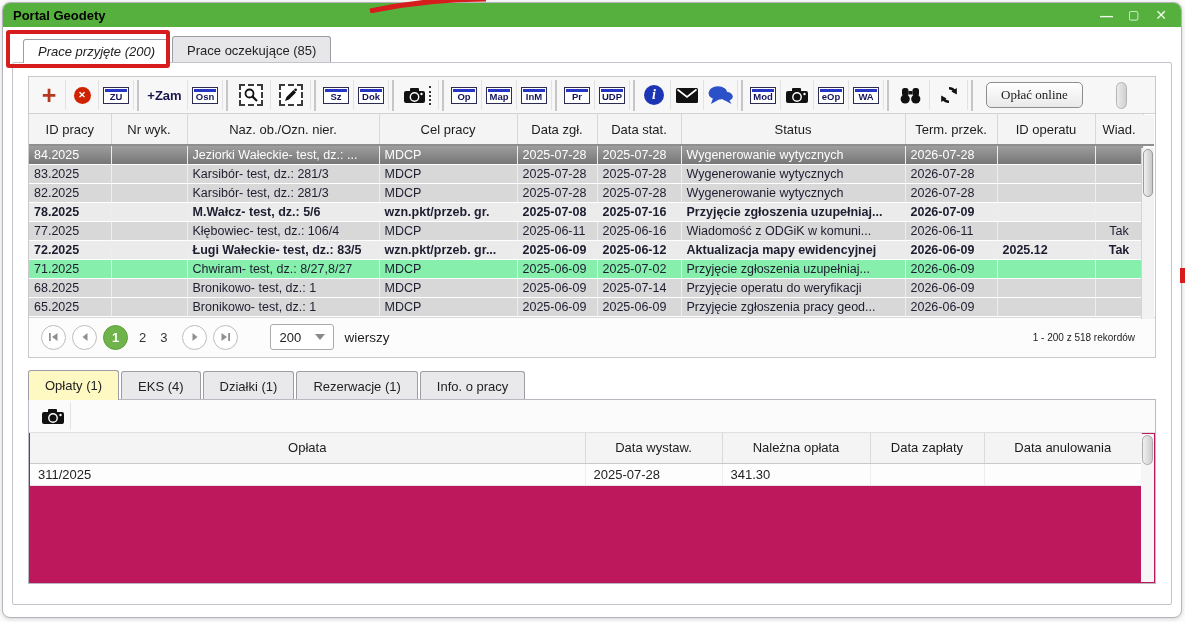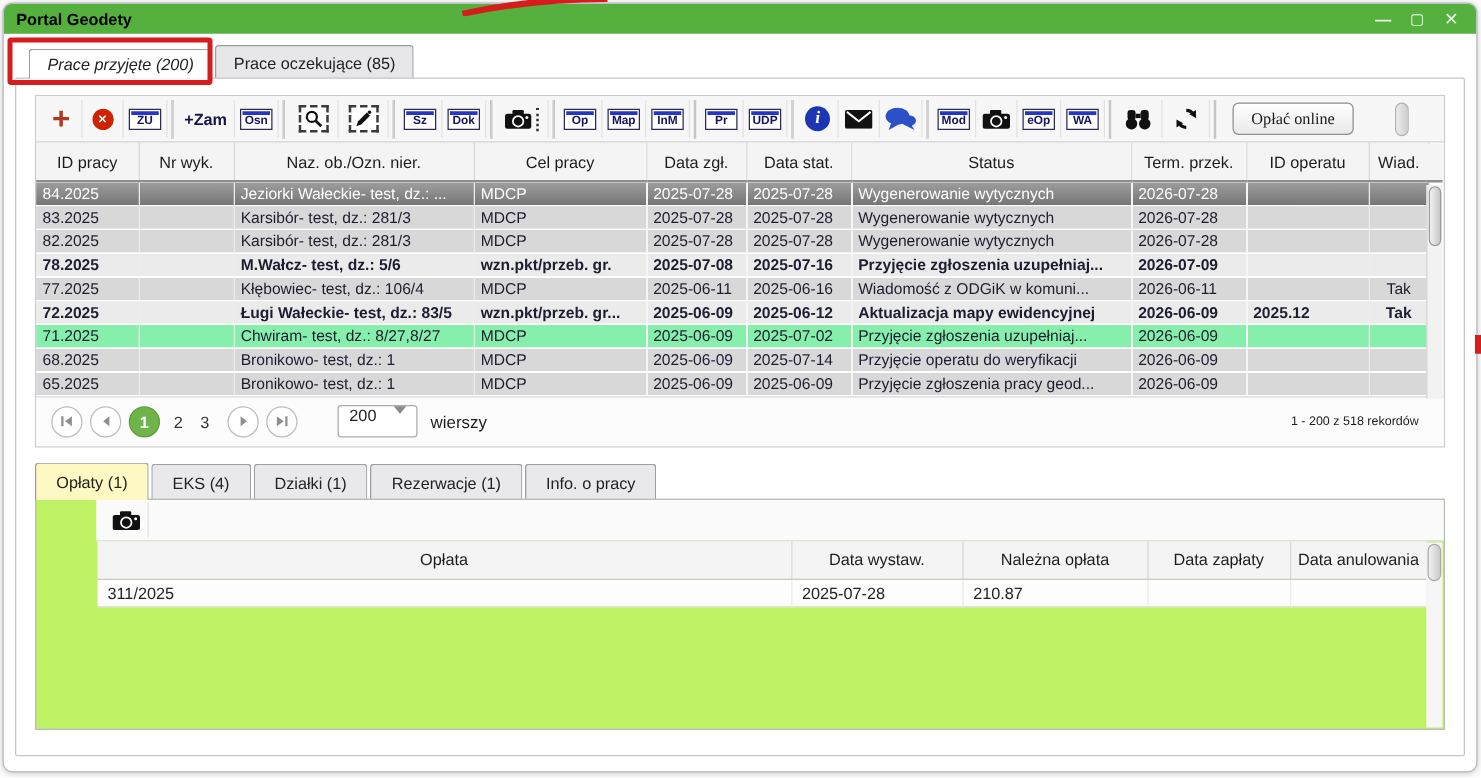--- a/index.html
+++ b/index.html
@@ -64,31 +64,31 @@
   .grid-sb .thumb { margin:1px; height:48px; border:1px solid #9b9b9b; border-radius:6px; background:linear-gradient(90deg,#f0f0f0,#c8c8c8); }
 
   
   .pagination { height:40px; display:flex; align-items:center; padding:0 12px; background:#fcfcfc; border-top:1px solid #d8d8d8; }
   .pg-btn { width:25px; height:25px; border-radius:50%; border:1px solid #bdbdbd; background:#fff; margin-right:6px;
             display:flex; align-items:center; justify-content:center; cursor:pointer; }
   .pg-page { font-size:13px; color:#333; margin:0 7px; cursor:pointer; }
   .pg-active { width:25px; height:25px; border-radius:50%; background:#6fb44a; border:1px solid #5e9f3c; color:#fff;
                font-size:13px; font-weight:bold; display:flex; align-items:center; justify-content:center; margin-right:4px; cursor:default; }
   .pg-select { margin-left:26px; width:64px; height:26px; border:1px solid #ababab; border-radius:3px; background:#fff;
-               display:flex; padding:0 8px; font-size:13px; color:#222; cursor:pointer; }
+               display:flex; align-items:center; padding:0 8px; font-size:13px; color:#222; cursor:pointer; }
   .caret { margin-left:auto; width:0; height:0; border-left:5px solid transparent; border-right:5px solid transparent; border-top:6px solid #8a8a8a; }
   .pg-rows-label { margin-left:10px; font-size:13.5px; color:#1c1c1c; }
   .pg-summary { margin-left:auto; font-size:10px; color:#1c1c1c; padding-right:8px; }
 
   
   .detail-tabs { position:absolute; left:15px; top:307px; display:flex; align-items:flex-end; gap:2px; }
   .dtab { height:29px; display:flex; align-items:center; padding:0 16px; font-size:13px; color:#222;
           border:1px solid #9d9da5; border-bottom:none; border-radius:3px 3px 0 0; background:#e9e9eb; cursor:default; }
   .dtab.active { background:#fef9c3; height:30px; z-index:3; }
-  .detail-frame { position:absolute; left:15px; right:15px; top:336px; height:185px; border:1px solid #b9b9c1; background:#bef264; z-index:2;padding-left:48px; }
+  .detail-frame { position:absolute; left:15px; right:15px; top:336px; height:185px; border:1px solid #b9b9c1; background:#be185d; z-index:2; }
   .dt-toolbar { height:33px; background:#fbfbfb; border-bottom:1px solid #e0e0e0; display:flex; align-items:center; padding-left:6px; }
   .dt-tb { width:36px; height:28px; background:transparent; border:none; border-right:1px solid #e3e3e3;
            display:flex; align-items:center; justify-content:center; cursor:pointer; }
   table.dgrid { border-collapse:collapse; table-layout:fixed; width:calc(100% - 14px); margin-left:1px; }
   .dgrid th { height:30px; background:#f4f4f4; font-weight:normal; font-size:13px; color:#1c1c1c;
               border-right:1px solid #dadada; border-bottom:1px solid #c9c9c9; }
   .dgrid td { height:22px; font-size:13px; color:#222; padding:0 8px; border-right:1px solid #ededed; border-bottom:1px solid #e4e4e4; background:#fdfdfd; }
   .dt-sb { position:absolute; right:1px; top:34px; width:13px; bottom:1px; background:#f6f6f6; }
   .dt-sb .thumb { margin:1px; height:30px; border:1px solid #aaa; border-radius:6px; background:linear-gradient(90deg,#f0f0f0,#cccccc); }
 
@@ -483,21 +483,21 @@
             <th>Należna opłata</th>
             <th>Data zapłaty</th>
             <th>Data anulowania</th>
           </tr>
         </thead>
         <tbody>
 
             <tr>
               <td>311/2025</td>
               <td>2025-07-28</td>
-              <td>210.87</td>
+              <td>341.30</td>
               <td></td>
               <td></td>
             </tr>
           </tbody>
       </table>
       <div class="dt-sb">
           <div class="thumb"></div>
         </div>
     </div>
   </div>

